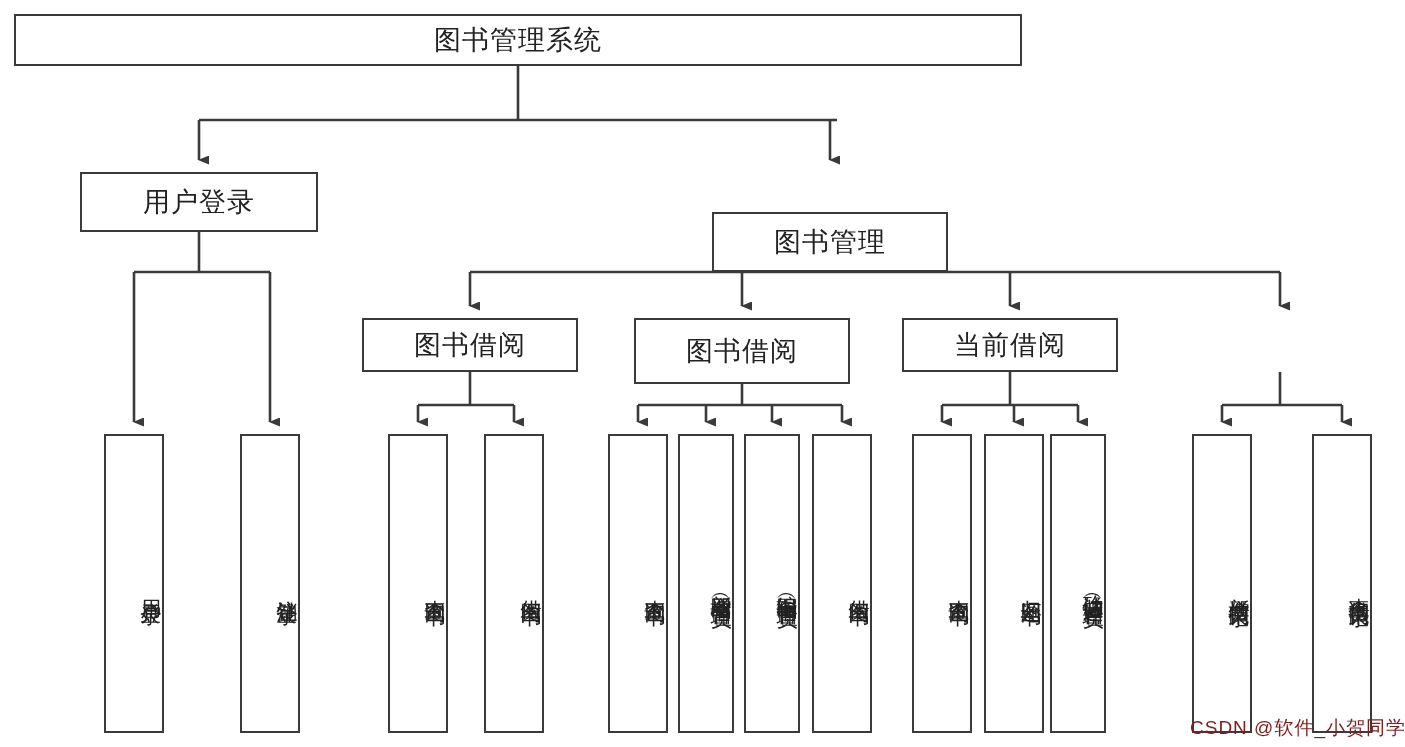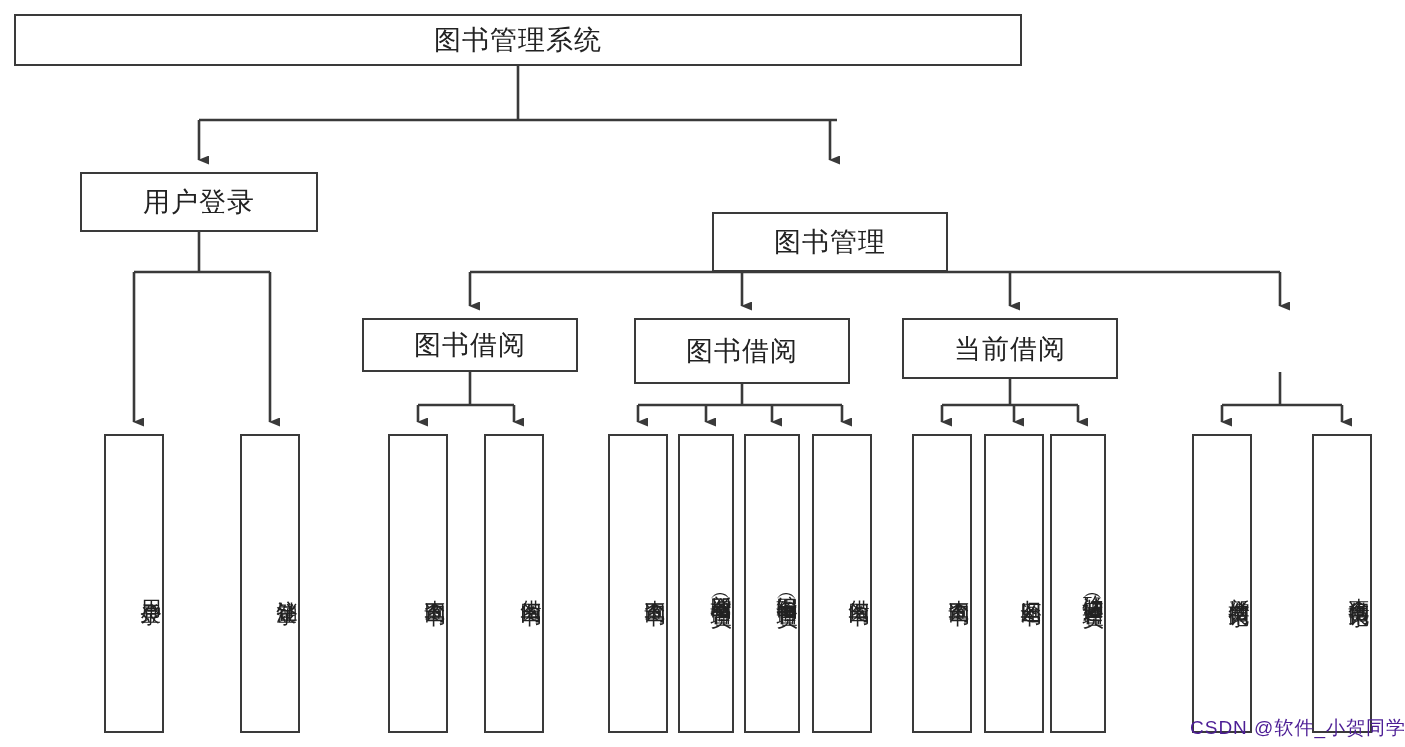--- a/index.html
+++ b/index.html
@@ -135,21 +135,21 @@
   <div class="node horizontal" style="left: 712px; top: 172px; width: 236px; height: 60px; margin-top: 40px;">
     <span>图书管理</span>
   </div>
 
   <div class="node horizontal" style="left: 362px; top: 318px; width: 216px; height: 54px;">
     <span>图书借阅</span>
   </div>
   <div class="node horizontal" style="left: 634px; top: 318px; width: 216px; height: 66px;">
     <span>图书借阅</span>
   </div>
-  <div class="node horizontal" style="left: 902px; top: 318px; width: 216px; height: 61px;">
+  <div class="node horizontal" style="left: 902px; top: 318px; width: 216px; height: 54px;">
     <span>当前借阅</span>
   </div>
 
   <div class="node vertical" style="left: 104px; top: 434px; width: 60px; height: 299px;">
     <span class="vtext">用户登录</span>
   </div>
   <div class="node vertical" style="left: 240px; top: 434px; width: 60px; height: 299px;">
     <span class="vtext">注销登录</span>
   </div>
   <div class="node vertical" style="left: 388px; top: 434px; width: 60px; height: 299px;">
@@ -179,15 +179,15 @@
   <div class="node vertical" style="left: 1050px; top: 434px; width: 56px; height: 299px;">
     <span class="vtext">确认归还（管理员）</span>
   </div>
   <div class="node vertical" style="left: 1192px; top: 434px; width: 60px; height: 299px;">
     <span class="vtext">新增借阅记录</span>
   </div>
   <div class="node vertical" style="left: 1312px; top: 434px; width: 60px; height: 299px;">
     <span class="vtext">查询借阅记录</span>
   </div>
 
-  <div class="watermark" style="left: 1190px; top: 715px; color: #4c1d95; text-align: right;">CSDN @软件_小贺同学</div>
+  <div class="watermark" style="left: 1190px; top: 715px; color: #7f1d1d; text-align: right;">CSDN @软件_小贺同学</div>
 
 </div>
 
 </body></html>

